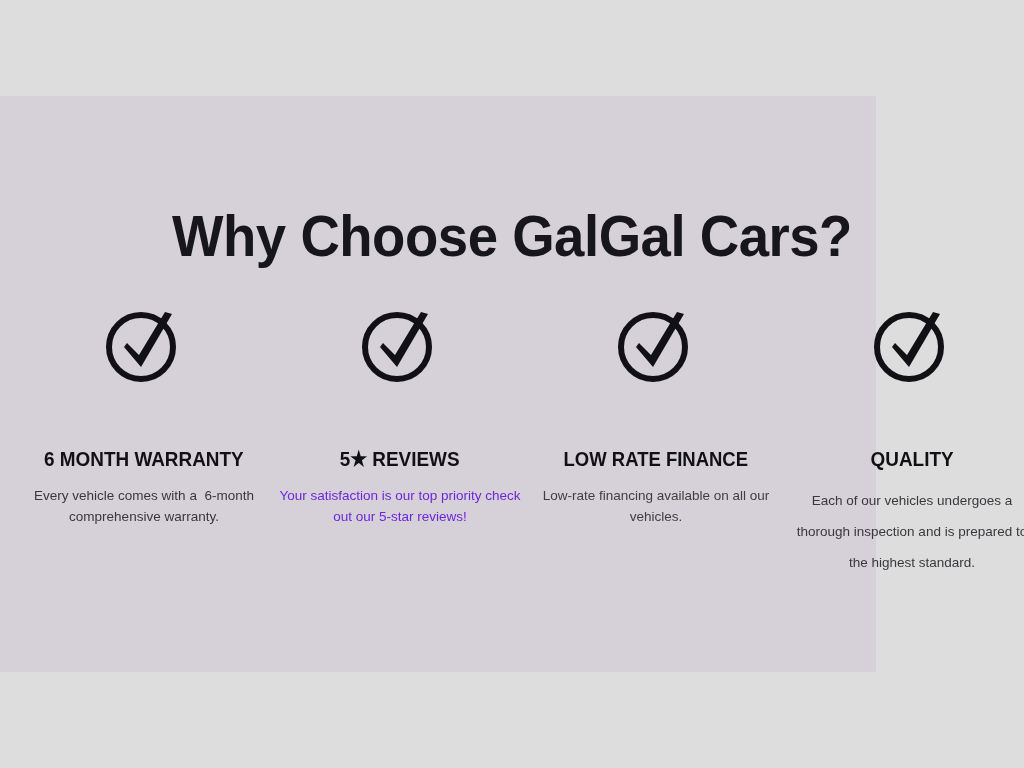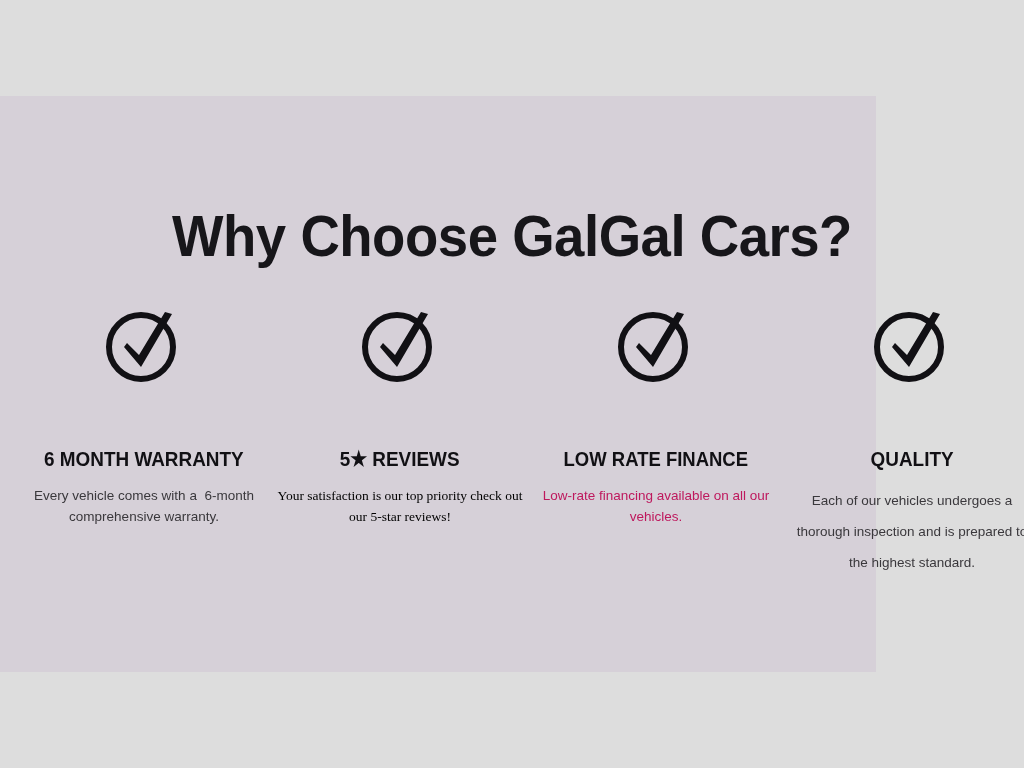--- a/index.html
+++ b/index.html
@@ -129,32 +129,32 @@
       </div>
 
       <div class="feature">
         <span class="feature-icon">
           <svg viewBox="0 0 84 84" xmlns="http://www.w3.org/2000/svg">
             <circle cx="39" cy="45" r="32" fill="none" stroke="#111014" stroke-width="6"></circle>
             <path d="M22 45 L25 41 L37 53 L63 10 L70 12 L39 65 Z" fill="#111014"></path>
           </svg>
         </span>
         <div class="feature-title" style="color: rgb(17, 16, 20);">5★  REVIEWS</div>
-        <div class="feature-desc" style="color: #000000; font-family: Liberation Serif, serif;">Your satisfaction is our top priority check out our 5-star reviews!</div>
+        <div class="feature-desc" style="color: #6d28d9;">Your satisfaction is our top priority check out our 5-star reviews!</div>
       </div>
 
       <div class="feature wide-title">
         <span class="feature-icon">
           <svg viewBox="0 0 84 84" xmlns="http://www.w3.org/2000/svg">
             <circle cx="39" cy="45" r="32" fill="none" stroke="#111014" stroke-width="6"></circle>
             <path d="M22 45 L25 41 L37 53 L63 10 L70 12 L39 65 Z" fill="#111014"></path>
           </svg>
         </span>
         <div class="feature-title" style="color: rgb(17, 16, 20);">LOW RATE FINANCE</div>
-        <div class="feature-desc" style="color: #be185d;">Low-rate financing available on all our vehicles.</div>
+        <div class="feature-desc" style="color: #404040;">Low-rate financing available on all our vehicles.</div>
       </div>
 
       <div class="feature loose">
         <span class="feature-icon">
           <svg viewBox="0 0 84 84" xmlns="http://www.w3.org/2000/svg">
             <circle cx="39" cy="45" r="32" fill="none" stroke="#111014" stroke-width="6"></circle>
             <path d="M22 45 L25 41 L37 53 L63 10 L70 12 L39 65 Z" fill="#111014"></path>
           </svg>
         </span>
         <div class="feature-title" style="color: rgb(17, 16, 20);">QUALITY</div>

